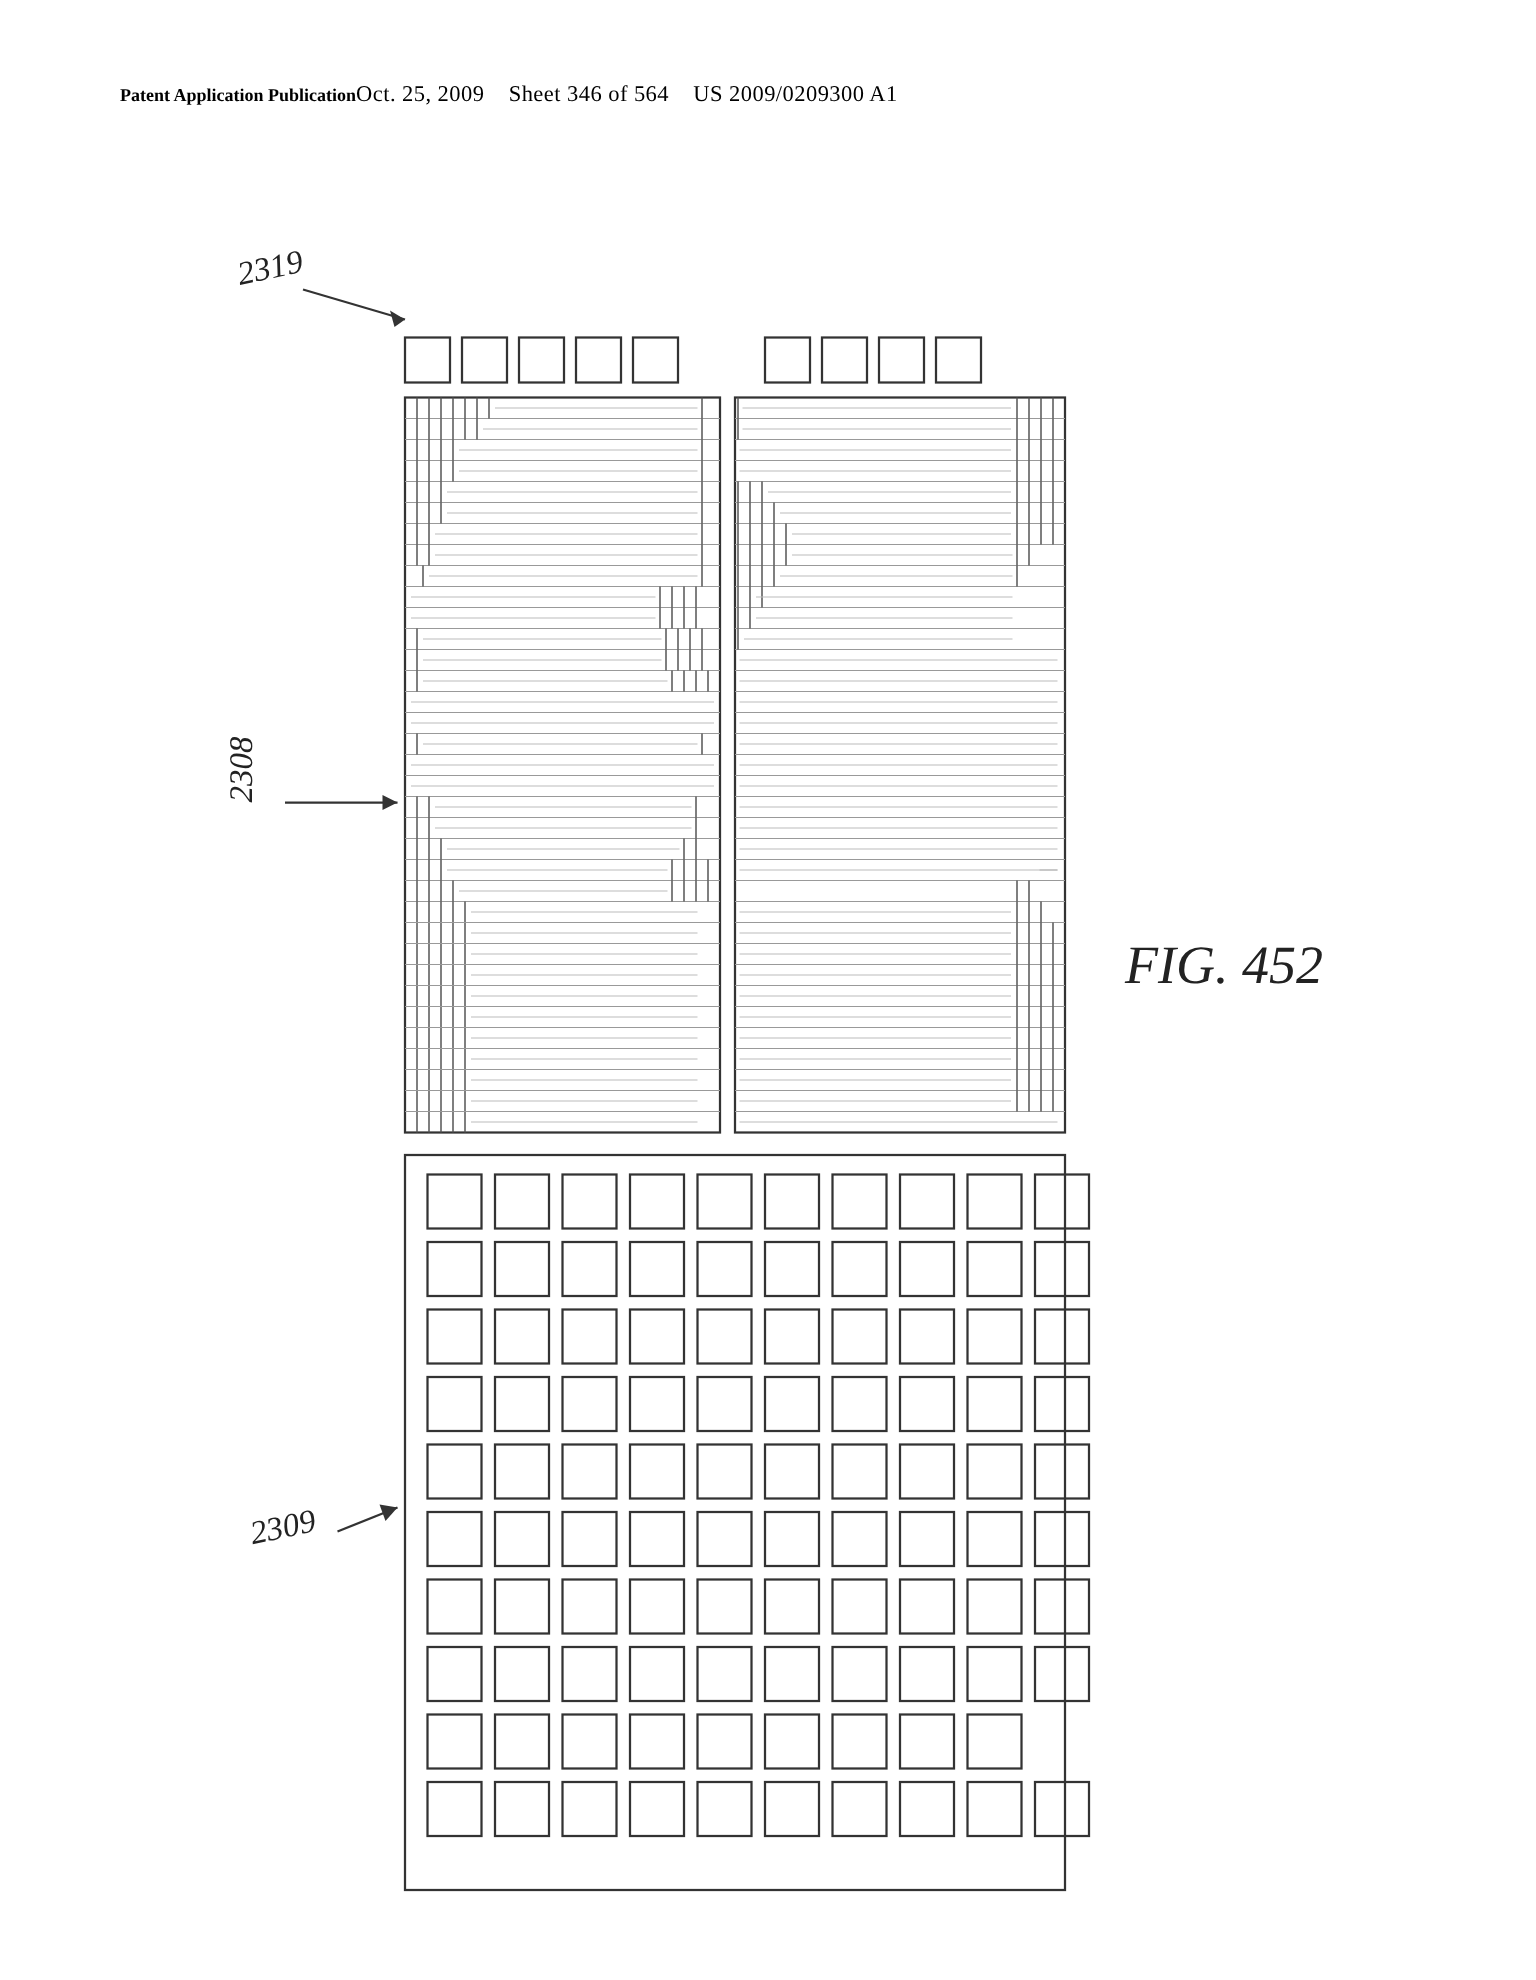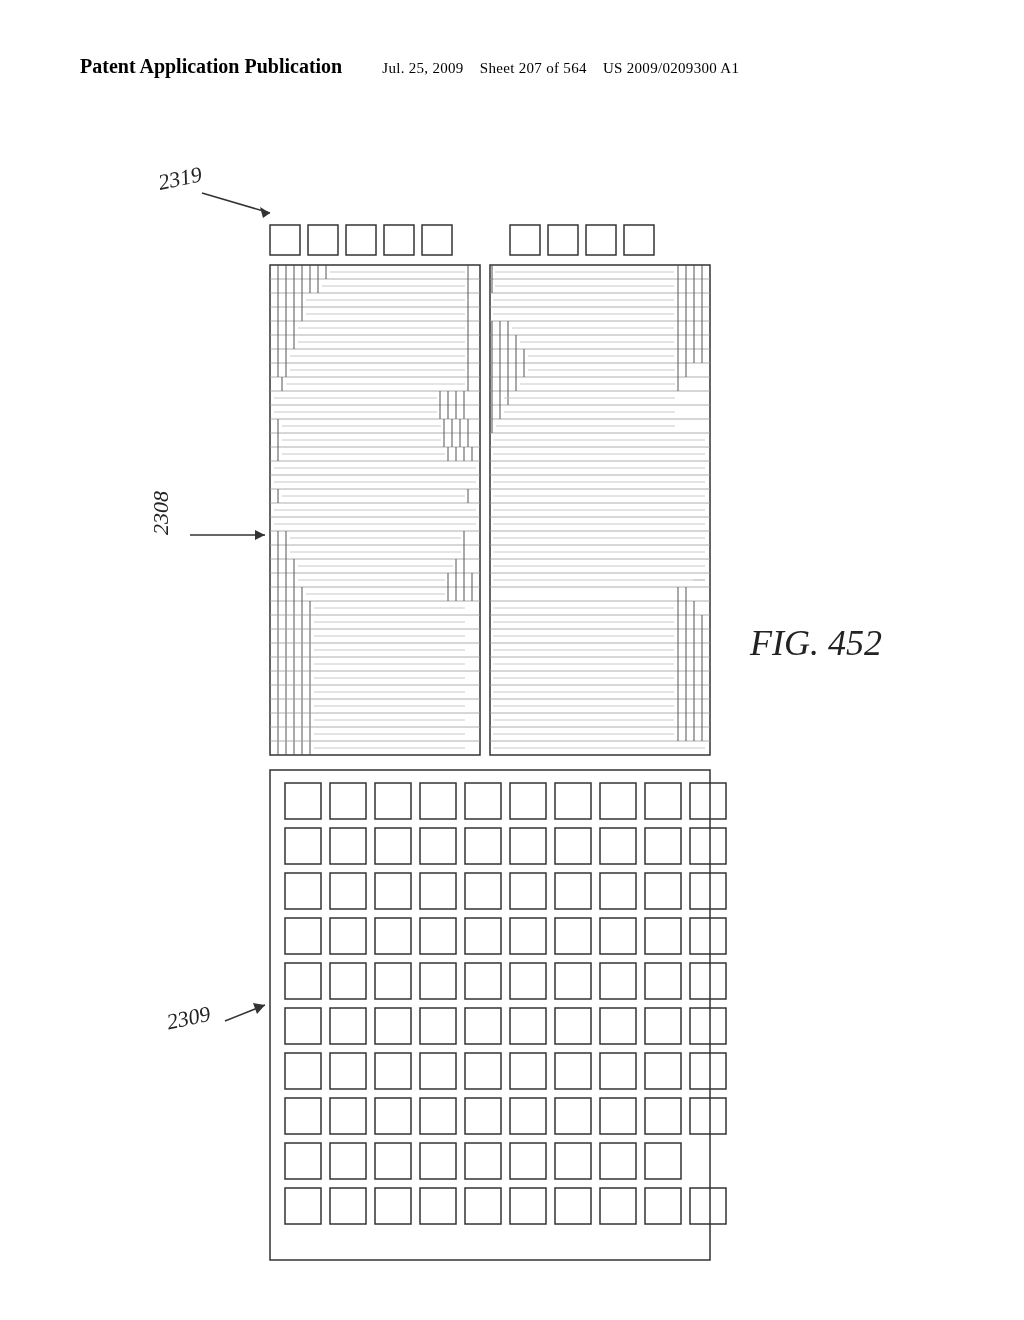--- a/index.html
+++ b/index.html
@@ -18,22 +18,21 @@
       left: 0;
       right: 0;
       display: flex;
       align-items: baseline;
       padding: 0 80px;
       font-size: 15px;
     }
 
     .header-patent {
       font-weight: bold;
-      font-size: 20px;
-      margin-right: 40px;
+      font-size: 12px;
     }
 
     .header-info {
       font-size: 15px;
       letter-spacing: 0.3px;
     }
 
     
     .diagram-svg {
       position: absolute;
@@ -42,22 +41,22 @@
     }
   </style>
 </head>
 <body>
 
 <div>
 
   <div class="header">
     <span class="header-patent">Patent Application Publication</span>
     <span class="header-info">
-      <span>Jul. 25, 2009</span>&nbsp;&nbsp;&nbsp;
-      <span>Sheet 207 of 564</span>&nbsp;&nbsp;&nbsp;
+      <span>Oct. 25, 2009</span>&nbsp;&nbsp;&nbsp;
+      <span>Sheet 346 of 564</span>&nbsp;&nbsp;&nbsp;
       <span>US 2009/0209300 A1</span>
     </span>
   </div>
 
   <svg class="diagram-svg" width="760" height="1150" viewBox="0 0 760 1150">
 
     <text x="30" y="35" font-style="italic" font-family="Times New Roman" font-size="22" fill="#222" transform="rotate(-12, 30, 35)">2319</text>
 
     <line x1="72" y1="38" x2="140" y2="58" stroke="#333" stroke-width="1.5"></line>
     <polygon points="140,58 130,52 133,63" fill="#333"></polygon>

